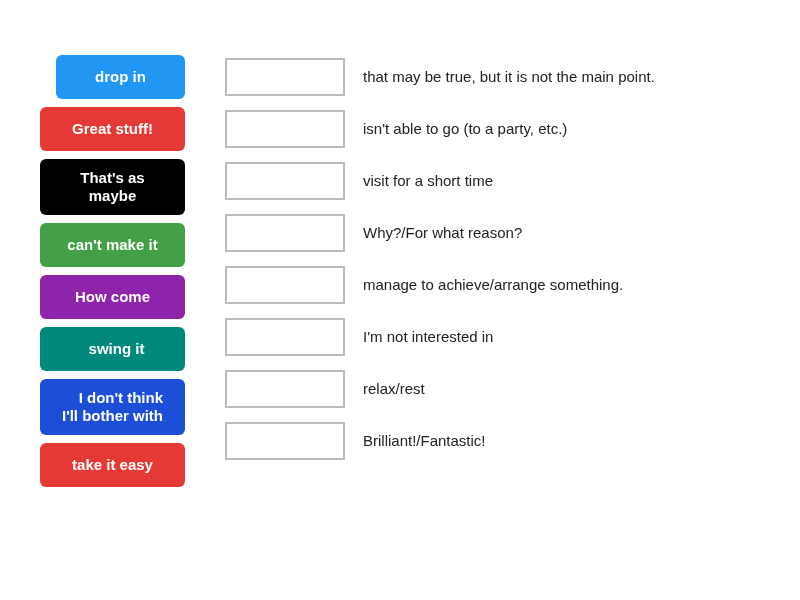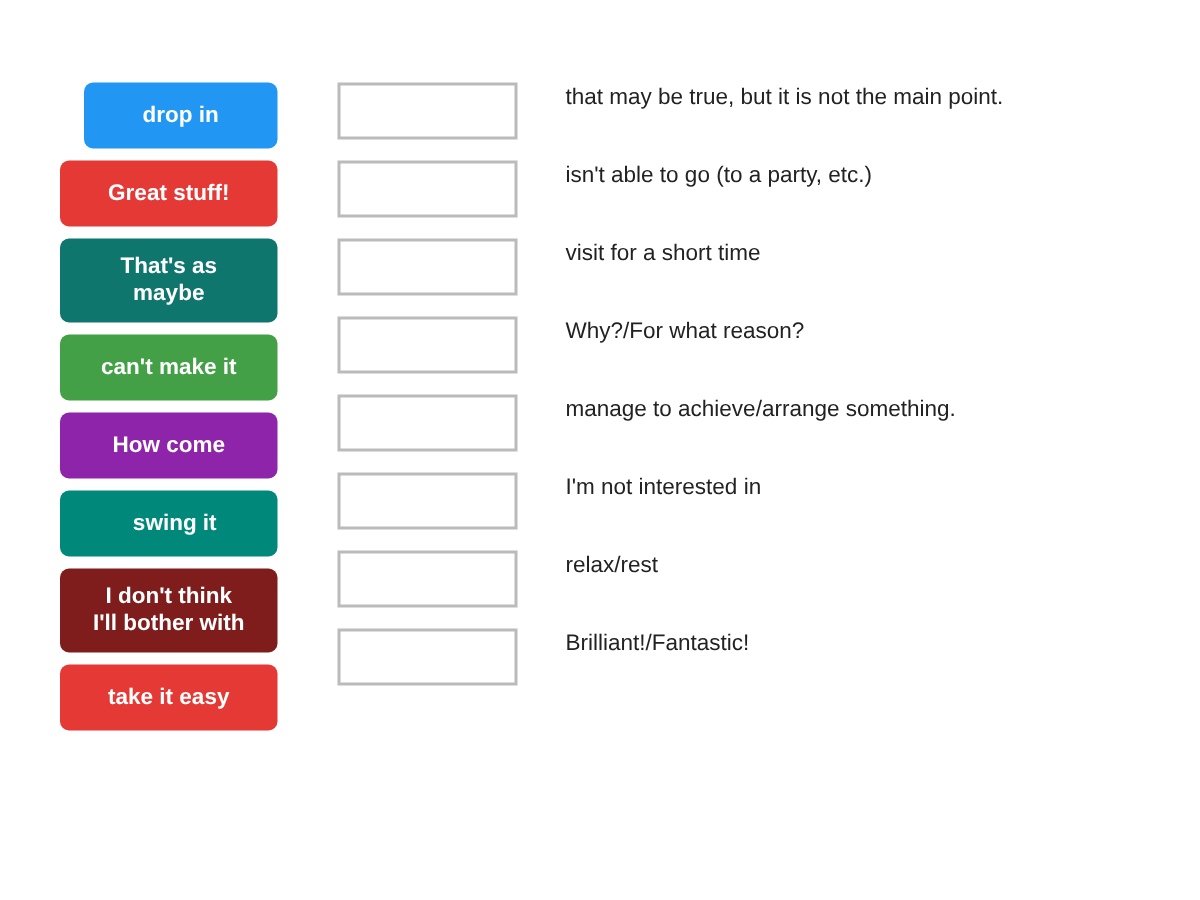--- a/index.html
+++ b/index.html
@@ -34,39 +34,39 @@
       text-align: center;
       line-height: 1.2;
       min-height: 44px;
       display: flex;
       align-items: center;
       justify-content: center;
     }
 
     .btn-blue    { background-color: #2196f3; }
     .btn-red     { background-color: #e53935; }
-    .btn-orange  { background-color: #0f766e; }
+    .btn-orange  { background-color: #000000; }
     .btn-green   { background-color: #43a047; }
     .btn-purple  { background-color: #8e24aa; text-align: right; }
     .btn-teal    { background-color: #00897b; padding-left: 16px; }
-    .btn-indigo  { background-color: #7f1d1d; }
+    .btn-indigo  { background-color: #1d4ed8; text-align: right; }
     .btn-red2    { background-color: #e53935; }
 
     .right-panel {
       display: flex;
       flex-direction: column;
       gap: 8px;
       margin-left: 40px;
       flex: 1;
     }
 
     .match-row {
       display: flex;
-      align-items: flex-start;
-      gap: 32px;
+      align-items: center;
+      gap: 18px;
       min-height: 44px;
     }
 
     .match-box {
       width: 120px;
       height: 38px;
       border: 2px solid #bbb;
       background: #fff;
       flex-shrink: 0;
     }

